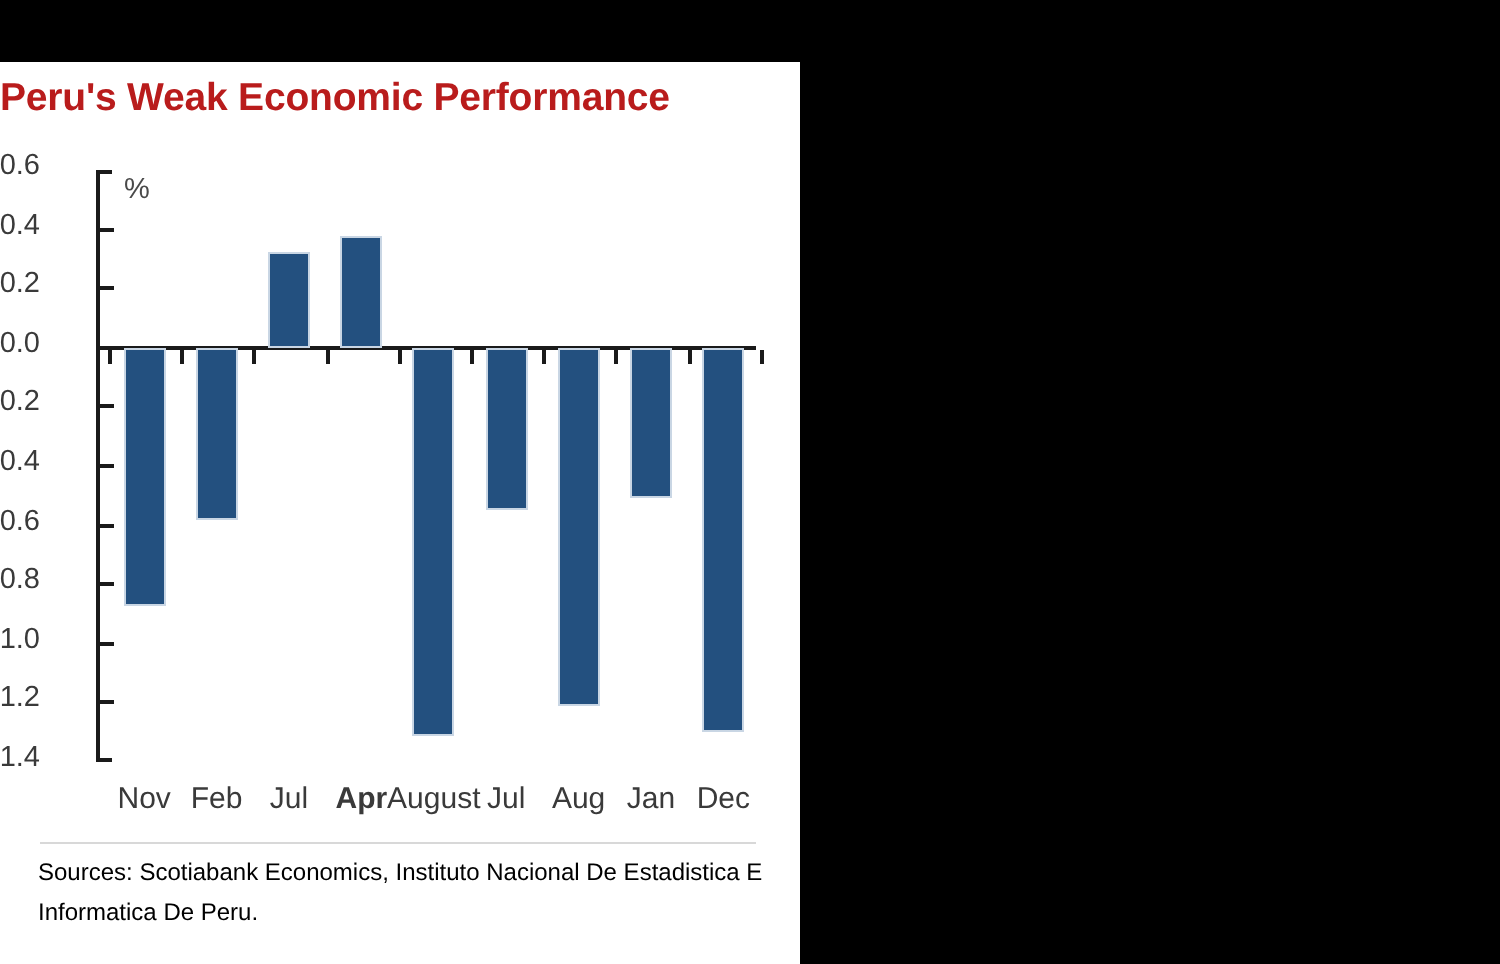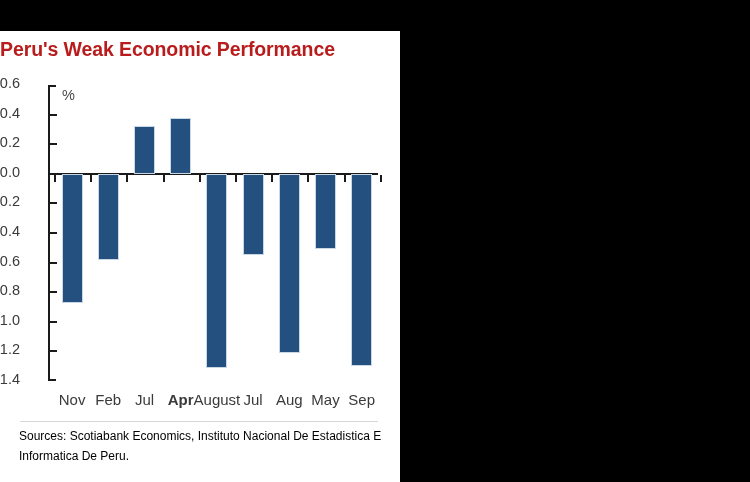--- a/index.html
+++ b/index.html
@@ -205,21 +205,21 @@
         <div class="x-tick" style="left: 331.8px; top: 89.8px;"></div>
       </div>
     <div id="x-labels">
         <div class="x-label" style="left: 0.1px; width: 48px;">Nov</div>
         <div class="x-label" style="left: 36.3px; width: 48px;">Feb</div>
         <div class="x-label" style="left: 72.5px; width: 48px;">Jul</div>
         <div class="x-label" style="left: 108.7px; width: 48px; font-weight: bold;">Apr</div>
         <div class="x-label" style="left: 144.9px; width: 48px;">August</div>
         <div class="x-label" style="left: 181.1px; width: 48px;">Jul</div>
         <div class="x-label" style="left: 217.3px; width: 48px;">Aug</div>
-        <div class="x-label" style="left: 253.5px; width: 48px;">May</div>
-        <div class="x-label" style="left: 289.7px; width: 48px;">Sep</div>
+        <div class="x-label" style="left: 253.5px; width: 48px;">Jan</div>
+        <div class="x-label" style="left: 289.7px; width: 48px;">Dec</div>
       </div>
   </div>
 
   <div id="source-divider"></div>
   <div id="source-note">Sources: Scotiabank Economics, Instituto Nacional De Estadistica E Informatica De Peru.</div>
 
 </div>
 
 </body></html>

